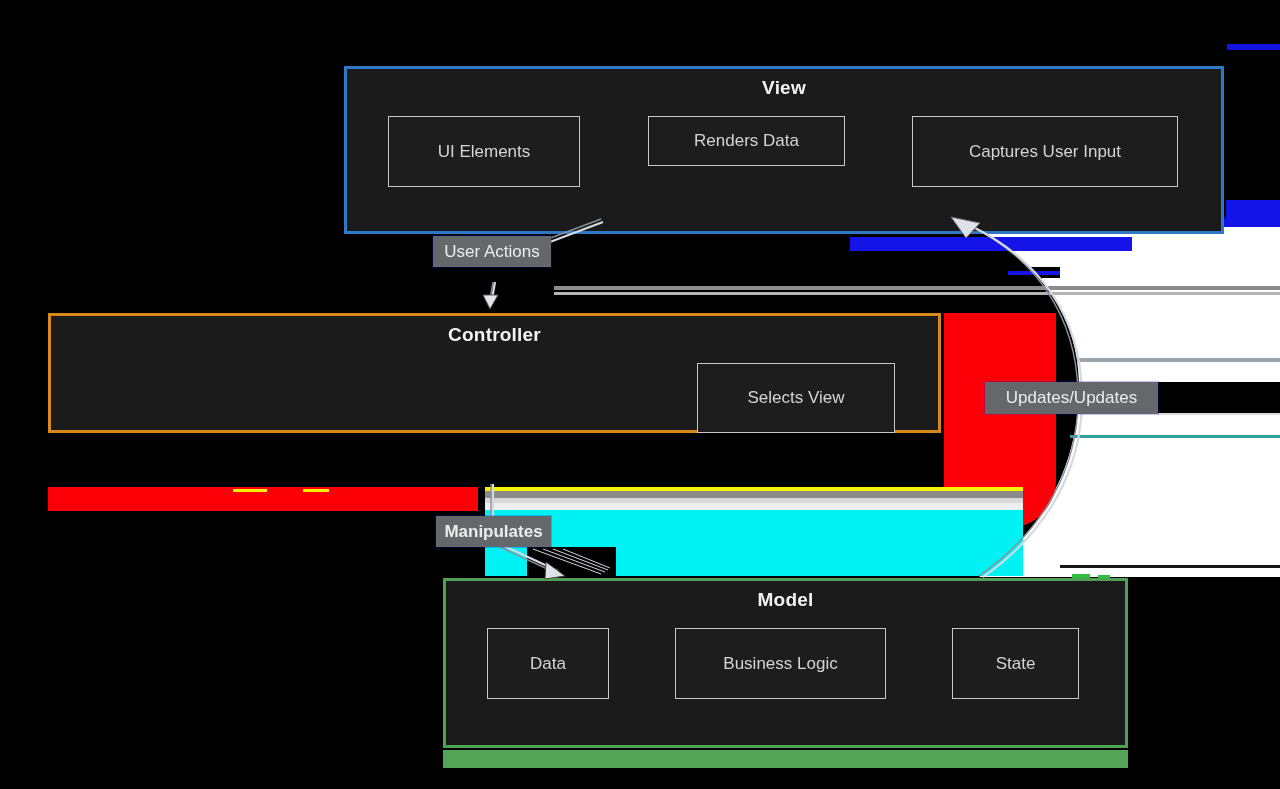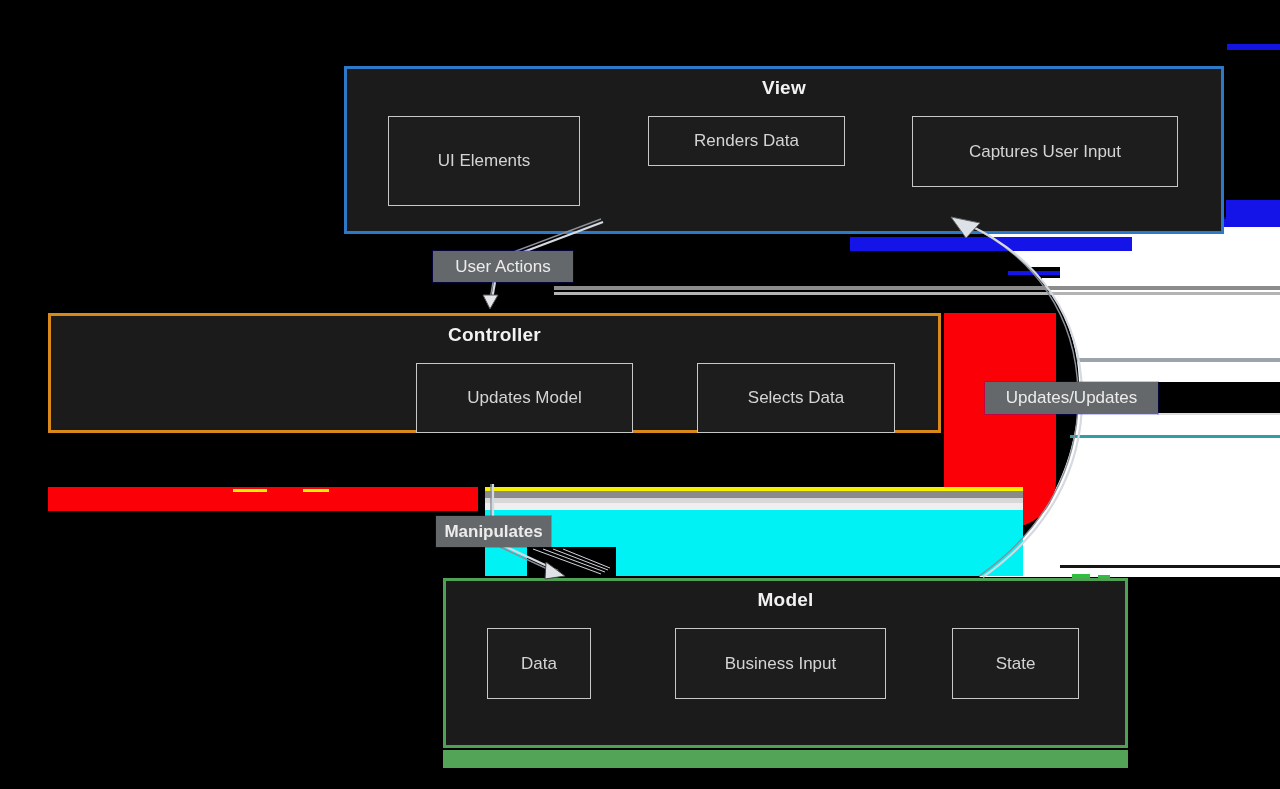--- a/index.html
+++ b/index.html
@@ -10,37 +10,37 @@
   .container{position:absolute;box-sizing:border-box;background:#1b1b1b;border:3px solid #888;z-index:3;}
   #view{left:344px;top:46px;width:880px;height:168px;border-color:#2e78c8;margin-top:20px;}
   #controller{left:48px;top:313px;width:893px;height:120px;border-color:#d8891a;}
   #model{left:443px;top:578px;width:685px;height:170px;border-color:#4fa254;padding-left:43px;}
   .container-title{position:absolute;top:8px;left:0;right:0;text-align:center;
                    color:#f2f2f2;font-size:19px;font-weight:600;letter-spacing:.2px;}
   .node{position:absolute;box-sizing:border-box;border:1.5px solid #c8c8c8;background:#1d1d1d;
         display:flex;align-items:center;justify-content:center;
         color:#d4d4d4;font-size:17px;}
   
-  #view .n0{left:41px;top:47px;width:192px;height:90px;}
+  #view .n0{left:41px;top:47px;width:192px;height:71px;}
   #view .n1{left:301px;top:47px;width:197px;height:50px;}
   #view .n2{left:565px;top:47px;width:266px;height:71px;}
   
   #controller .n0{left:42px;top:47px;width:258px;height:70px;}
   #controller .n1{left:365px;top:47px;width:217px;height:70px;}
   #controller .n2{left:646px;top:47px;width:198px;height:70px;}
   
-  #model .n0{left:41px;top:47px;width:104px;height:71px;}
+  #model .n0{left:41px;top:47px;width:122px;height:71px;}
   #model .n1{left:229px;top:47px;width:211px;height:71px;}
   #model .n2{left:506px;top:47px;width:127px;height:71px;}
 
   
   .edge-label{position:absolute;background:#64686b;color:#ececec;font-size:17px;
               display:flex;align-items:center;justify-content:center;z-index:6;
               box-shadow:0 0 0 1px rgba(20,20,230,.25);}
-  #label-user-actions{left:433px;top:251px;width:140px;height:31px;}
+  #label-user-actions{left:433px;top:236px;width:118px;height:31px;}
   #label-observes-updates{left:985px;top:382px;width:173px;height:32px;}
   #label-manipulates{left:436px;top:516px;width:115px;height:31px;font-weight:bold;}
 
   
   .glitch{position:absolute;inset:0;z-index:1;}
   .glitch div{position:absolute;}
   .g-navy-line{left:424px;top:217px;width:856px;height:3px;background:#000a96;}
   .g-teal-line{left:424px;top:220px;width:186px;height:3px;background:#12b8b8;}
   .g-teal-line2{left:944px;top:218px;width:64px;height:4px;background:#12b8b8;}
   .g-blue-tr{left:1227px;top:44px;width:53px;height:6px;background:#1414e0;}
@@ -121,28 +121,27 @@
 
   <div id="view" class="container">
     <div class="container-title">View</div>
     <div class="node n0">UI Elements</div>
     <div class="node n1">Renders Data</div>
     <div class="node n2">Captures User Input</div>
   </div>
 
   <div id="controller" class="container">
     <div class="container-title">Controller</div>
-    <div class="node n1">Updates Model</div>
-    <div class="node n2">Selects Data</div>
+    <div class="node n2">Selects View</div>
   </div>
 
   <div id="model" class="container">
     <div class="container-title">Model</div>
     <div class="node n0">Data</div>
-    <div class="node n1">Business Input</div>
+    <div class="node n1">Business Logic</div>
     <div class="node n2">State</div>
   </div>
 
   <svg class="overlay" width="1280" height="789">
 
     <g stroke="#cfd3d8" stroke-width="1">
       <line x1="533" y1="549" x2="601" y2="574"></line>
       <line x1="543" y1="549" x2="605" y2="572"></line>
       <line x1="553" y1="549" x2="608" y2="570"></line>
       <line x1="563" y1="549" x2="610" y2="568"></line>

